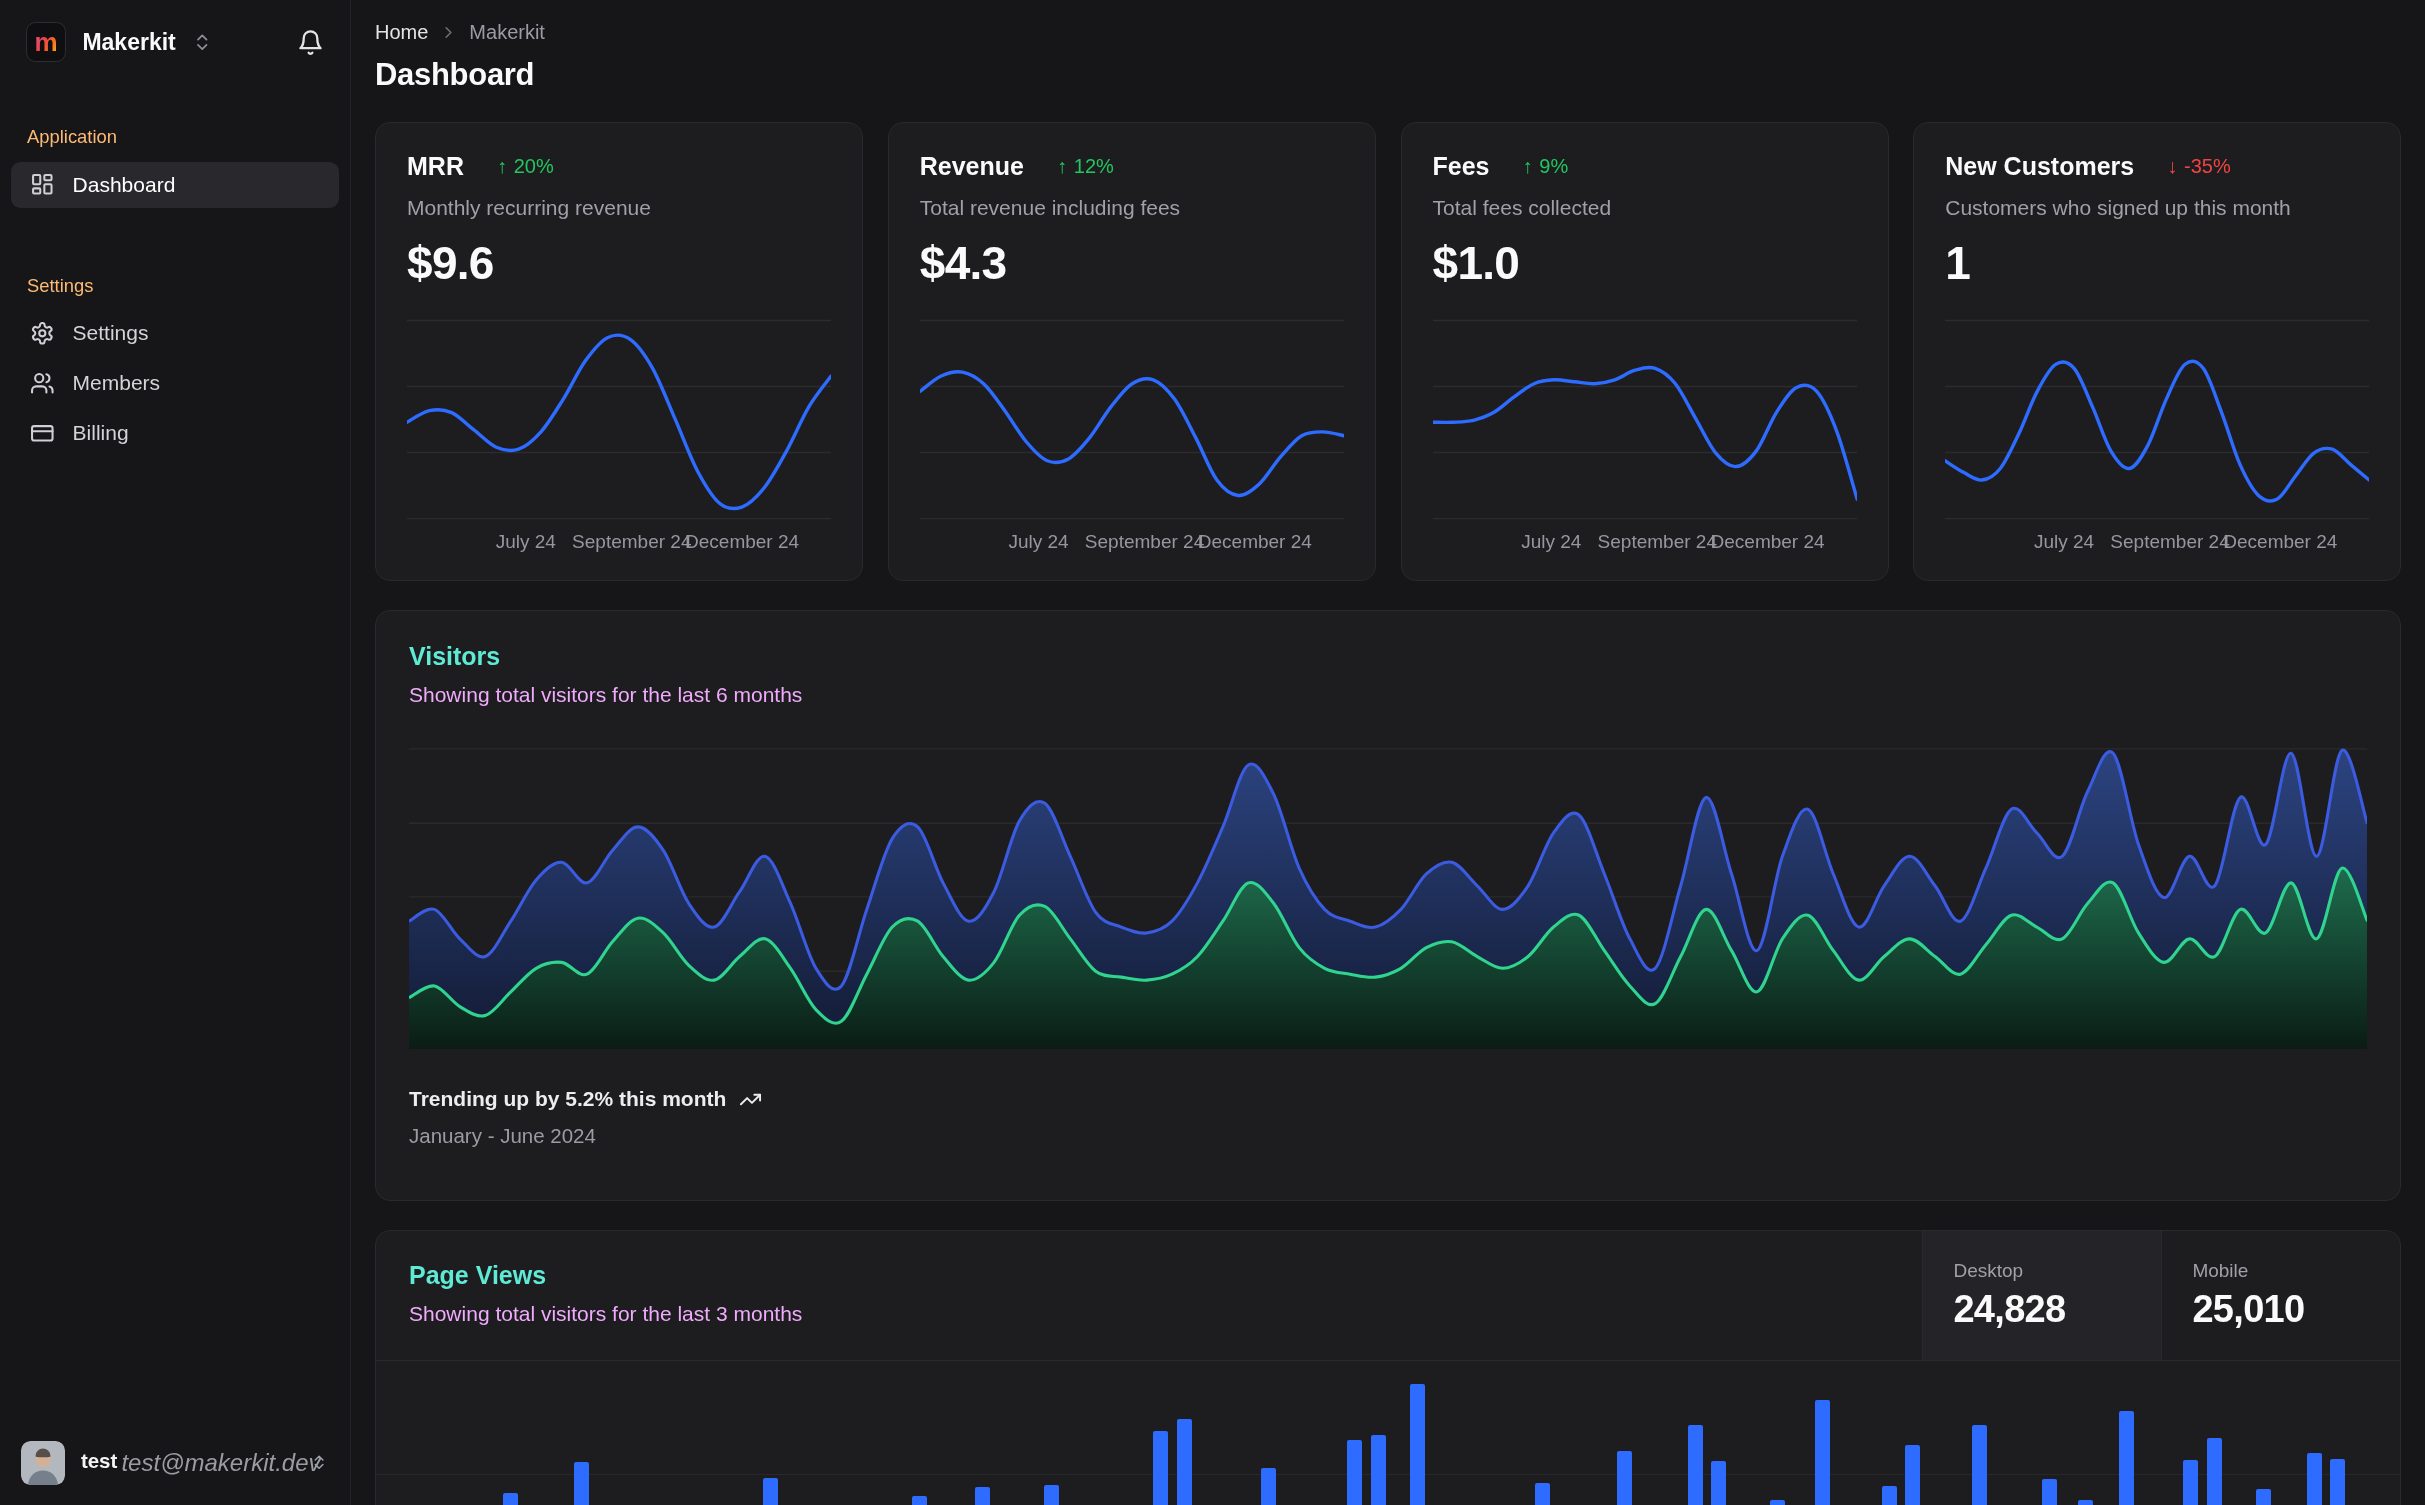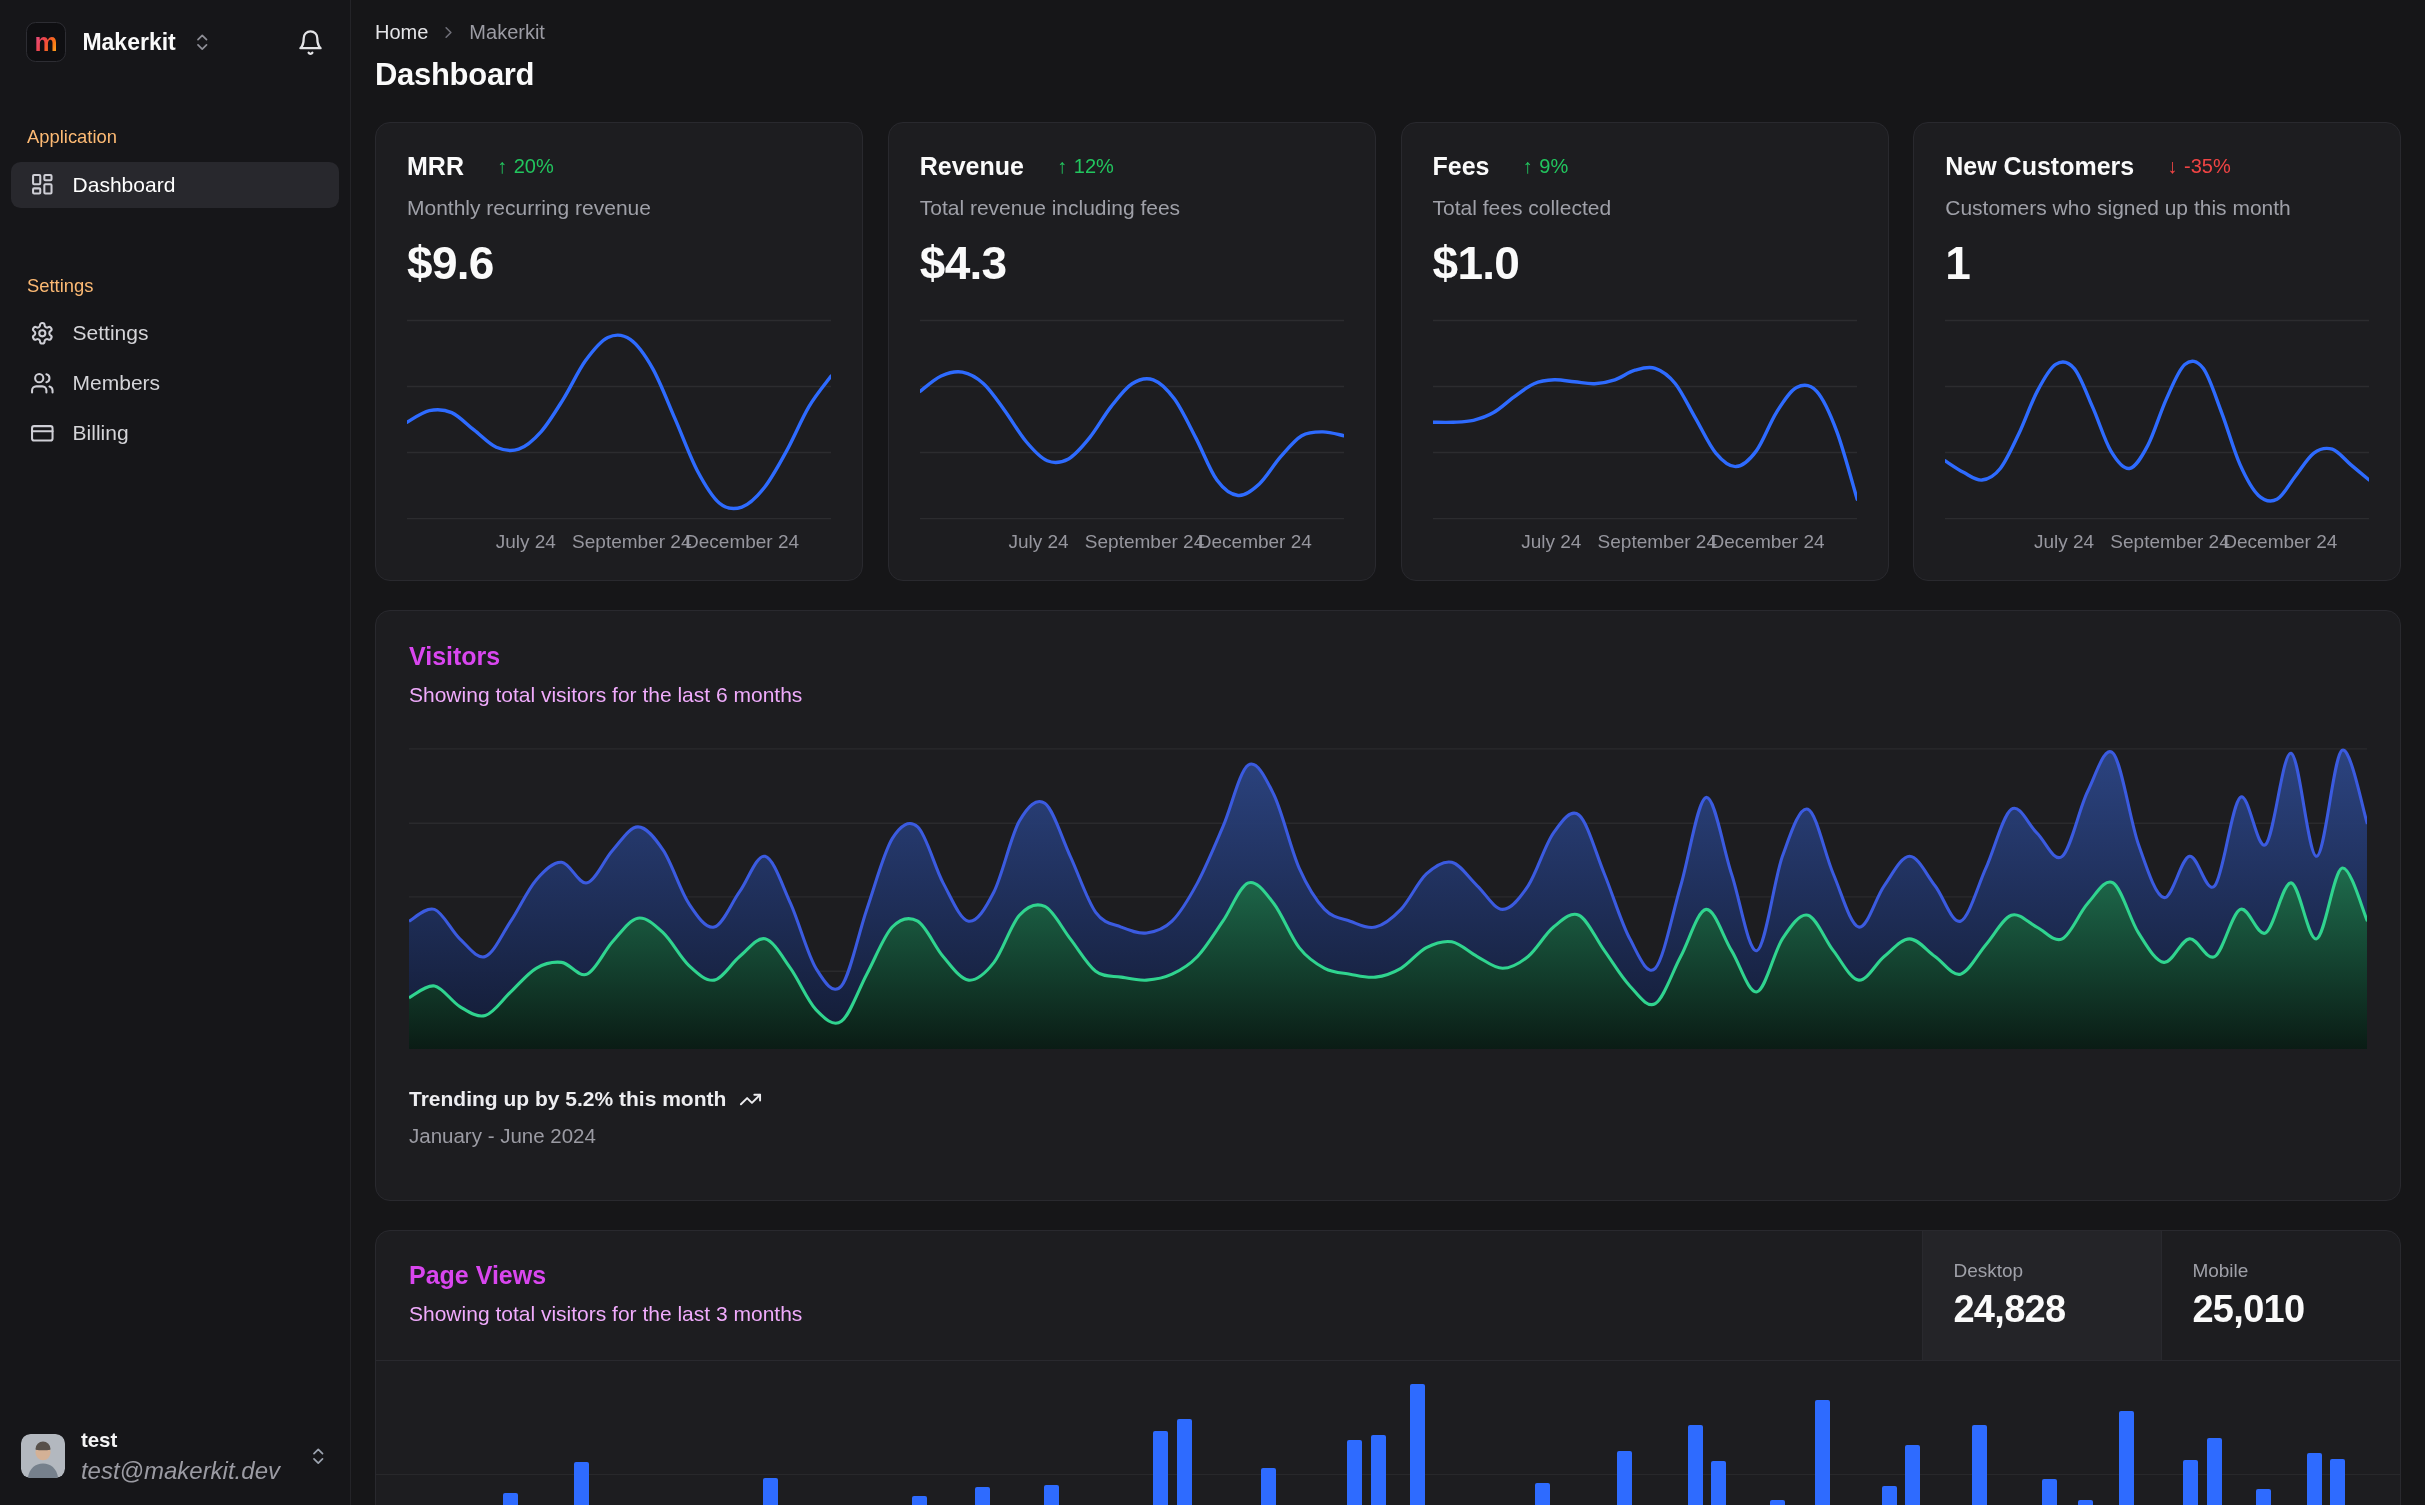--- a/index.html
+++ b/index.html
@@ -26,21 +26,21 @@
   .section-label { font-size:18.4px; color:#fdba74; padding:0 27px; margin-bottom:13.6px; }
   .sec-app { margin-top:45px; }
   .sec-settings { margin-top:63px; }
   .nav { padding:0 11px; }
   .nav-item { display:flex; align-items:center; gap:18px; height:46px; padding:0 19px;
     border-radius:9.6px; color:#d4d4d8; font-size:21px; cursor:pointer; margin-bottom:4.1px; }
   .nav-item svg { width:24.6px; height:24.6px; color:#cfcfd6; flex:0 0 auto; }
   .nav-item.active { background:#28282d; color:#ffffff; }
   .user-row { margin-top:auto; display:flex; align-items:center; gap:16.4px; padding:19px 22px 20.5px 20.5px; }
   .avatar { width:44px; height:44px; border-radius:9.6px; overflow:hidden; flex:0 0 auto; display:block; }
-  .user-meta { display:flex; flex-direction:column; gap:4.1px; min-width:0; }
+  .user-meta { display:flex; flex-direction:row; gap:4.1px; min-width:0; }
   .user-name { font-size:20.5px; font-weight:600; color:#f4f4f5; }
   .user-email { font-size:24px; color:#9b9ba3;font-style:italic; }
   .user-switch { margin-left:auto; width:20.5px; height:20.5px; color:#9ca3af; }
 
   
   .content { position:absolute; left:352px; right:0; top:0; bottom:0; padding:20.5px 24.6px 0 23px; }
   .breadcrumb { display:flex; align-items:center; gap:11px; font-size:20px; }
   .crumb-home { color:#e4e4e7; cursor:pointer; }
   .crumb-sep { width:19px; height:19px; color:#6f6f78; }
   .crumb-current { color:#9b9ba3; }
@@ -57,21 +57,21 @@
   .trend-down { color:#ef4444; }
   .stat-sub { font-size:21px; color:#9fa0a8; margin:15px 0 0 0; font-weight:400; }
   .stat-value { font-size:46px; font-weight:700; margin-top:16px; letter-spacing:-0.7px; }
   .spark-wrap { margin-top:24.6px; height:207px; }
   .spark { width:100%; height:100%; display:block; }
   .x-labels { position:relative; height:34px; margin-top:9.6px; font-size:19px; color:#96969e; }
   .x-labels span { position:absolute; transform:translateX(-50%); white-space:nowrap; }
   .xl-0 { left:28%; } .xl-1 { left:53%; } .xl-2 { left:79%; }
 
   .visitors-card { margin-top:29px; padding:31px 33px 31px 33px; height:591px; }
-  .card-h3 { font-size:25px; font-weight:700; margin:0; color:#d946ef; }
+  .card-h3 { font-size:25px; font-weight:700; margin:0; color:#5eead4; }
   .card-sub { font-size:21px; color:#f0abfc; margin:12.3px 0 0 0; font-weight:400; }
   .vis-chart { margin-top:31px; height:311px; }
   .vis-chart svg { width:100%; height:100%; display:block; }
   .vis-footer { margin-top:38px; }
   .vis-trend { font-size:21px; font-weight:600; color:#ededf0; display:flex; align-items:center; gap:12.3px; }
   .vis-trend svg { width:23px; height:23px; color:#ededf0; }
   .vis-range { font-size:20.5px; color:#9b9ba3; margin-top:12.3px; }
 
   .pv-card { margin-top:29px; height:464px; overflow:hidden; }
   .pv-header { display:flex; border-bottom:1.4px solid #29292e; height:130px; }

